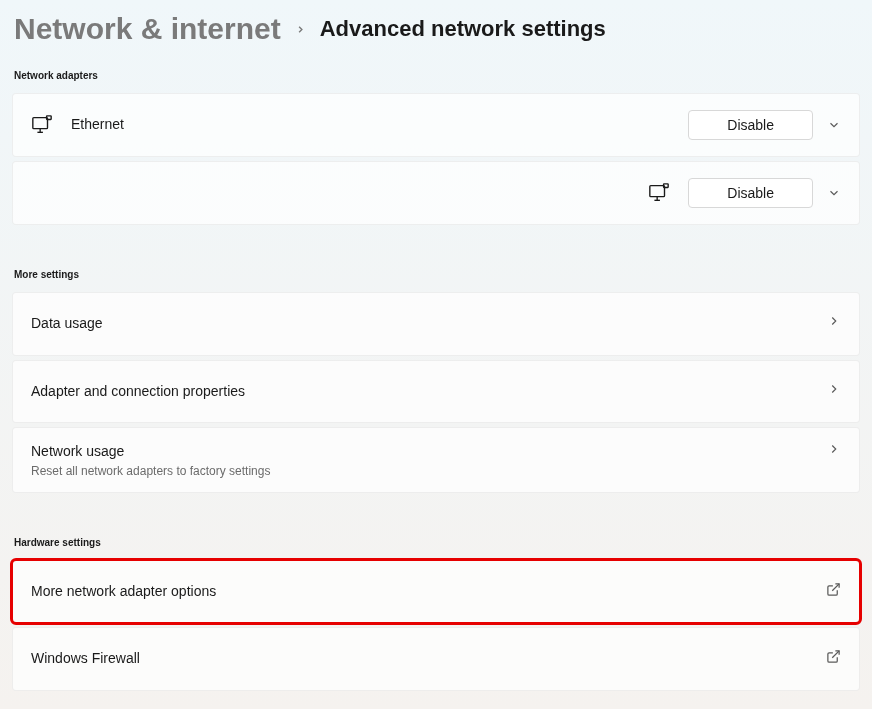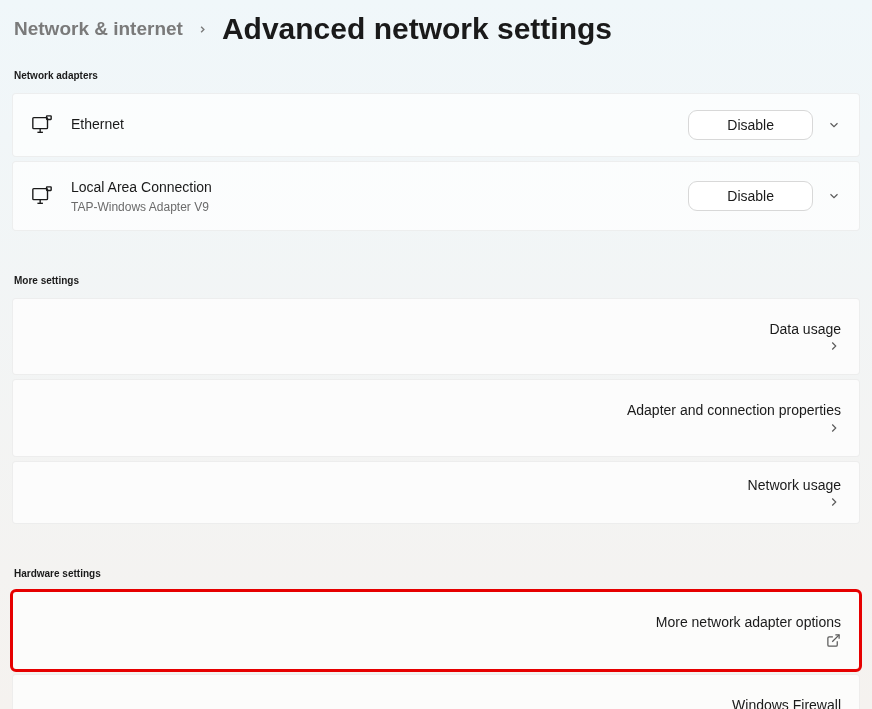--- a/index.html
+++ b/index.html
@@ -16,31 +16,31 @@
       color: #1a1a1a;
     }
     .breadcrumb {
       display: flex;
       align-items: center;
       gap: 14px;
       margin-bottom: 24px;
       padding-left: 2px;
     }
     .breadcrumb-parent {
-      font-size: 19px;
+      font-size: 30px;
       font-weight: 600;
       color: #7a7a7a;
     }
     .breadcrumb-sep {
       color: #7a7a7a;
       display: flex;
       align-items: center;
     }
     .breadcrumb-current {
-      font-size: 30px;
+      font-size: 22px;
       font-weight: 600;
       color: #1a1a1a;
     }
     .section-title {
       font-size: 10px;
       font-weight: 600;
       color: #1a1a1a;
       margin-bottom: 12px;
       padding-left: 2px;
     }
@@ -78,21 +78,21 @@
       margin-top: 2px;
     }
     .card-actions {
       display: flex;
       align-items: center;
       gap: 14px;
     }
     .disable-btn {
       background: #ffffff;
       border: 1px solid #d8d8d8;
-      border-radius: 9px;
+      border-radius: 4px;
       padding: 6px 38px;
       font-size: 14px;
       color: #1a1a1a;
       cursor: pointer;
       font-family: inherit;
     }
     .chevron {
       color: #5a5a5a;
       display: flex;
       align-items: center;
@@ -100,24 +100,23 @@
     }
     .section-gap {
       height: 40px;
     }
     .simple-card {
       background: rgba(255, 255, 255, 0.72);
       border: 1px solid rgba(0, 0, 0, 0.06);
       border-radius: 4px;
       margin-bottom: 4px;
       display: flex;
-      align-items: flex-end;
+      align-items: flex-start;
       padding: 21px 18px;
       cursor: pointer;
-      flex-direction: column;
     }
     .simple-card.with-sub {
       padding: 14px 18px;
     }
     .simple-card .card-content {
       flex: 1;
     }
     .highlighted {
       outline: 3px solid #e60000;
       outline-offset: -1px;
@@ -165,24 +164,20 @@
 
 <div class="card adapter">
   <span class="card-icon">
     <svg viewBox="0 0 24 24" fill="none" stroke="currentColor" stroke-width="1.5">
       <rect x="2" y="4" width="16" height="12" rx="1"></rect>
       <line x1="7" y1="20" x2="13" y2="20"></line>
       <line x1="10" y1="16" x2="10" y2="20"></line>
       <rect x="17" y="2" width="5" height="4" rx="0.5"></rect>
     </svg>
   </span>
-  <div class="card-content">
-    <div class="card-title">Local Area Connection</div>
-    <div class="card-subtitle">TAP-Windows Adapter V9</div>
-  </div>
   <div class="card-actions">
     <button class="disable-btn">Disable</button>
     <span class="chevron">
       <svg width="14" height="14" viewBox="0 0 24 24" fill="none" stroke="currentColor" stroke-width="2">
           <polyline points="6 9 12 15 18 9"></polyline>
         </svg>
     </span>
   </div>
 </div>
 
@@ -208,20 +203,21 @@
   <span class="chevron">
     <svg width="14" height="14" viewBox="0 0 24 24" fill="none" stroke="currentColor" stroke-width="2">
         <polyline points="9 18 15 12 9 6"></polyline>
       </svg>
   </span>
 </div>
 
 <div class="simple-card with-sub">
   <div class="card-content">
     <div class="card-title">Network usage</div>
+    <div class="card-subtitle">Reset all network adapters to factory settings</div>
   </div>
   <span class="chevron">
     <svg width="14" height="14" viewBox="0 0 24 24" fill="none" stroke="currentColor" stroke-width="2">
         <polyline points="9 18 15 12 9 6"></polyline>
       </svg>
   </span>
 </div>
 
 <div class="section-gap"></div>
 

